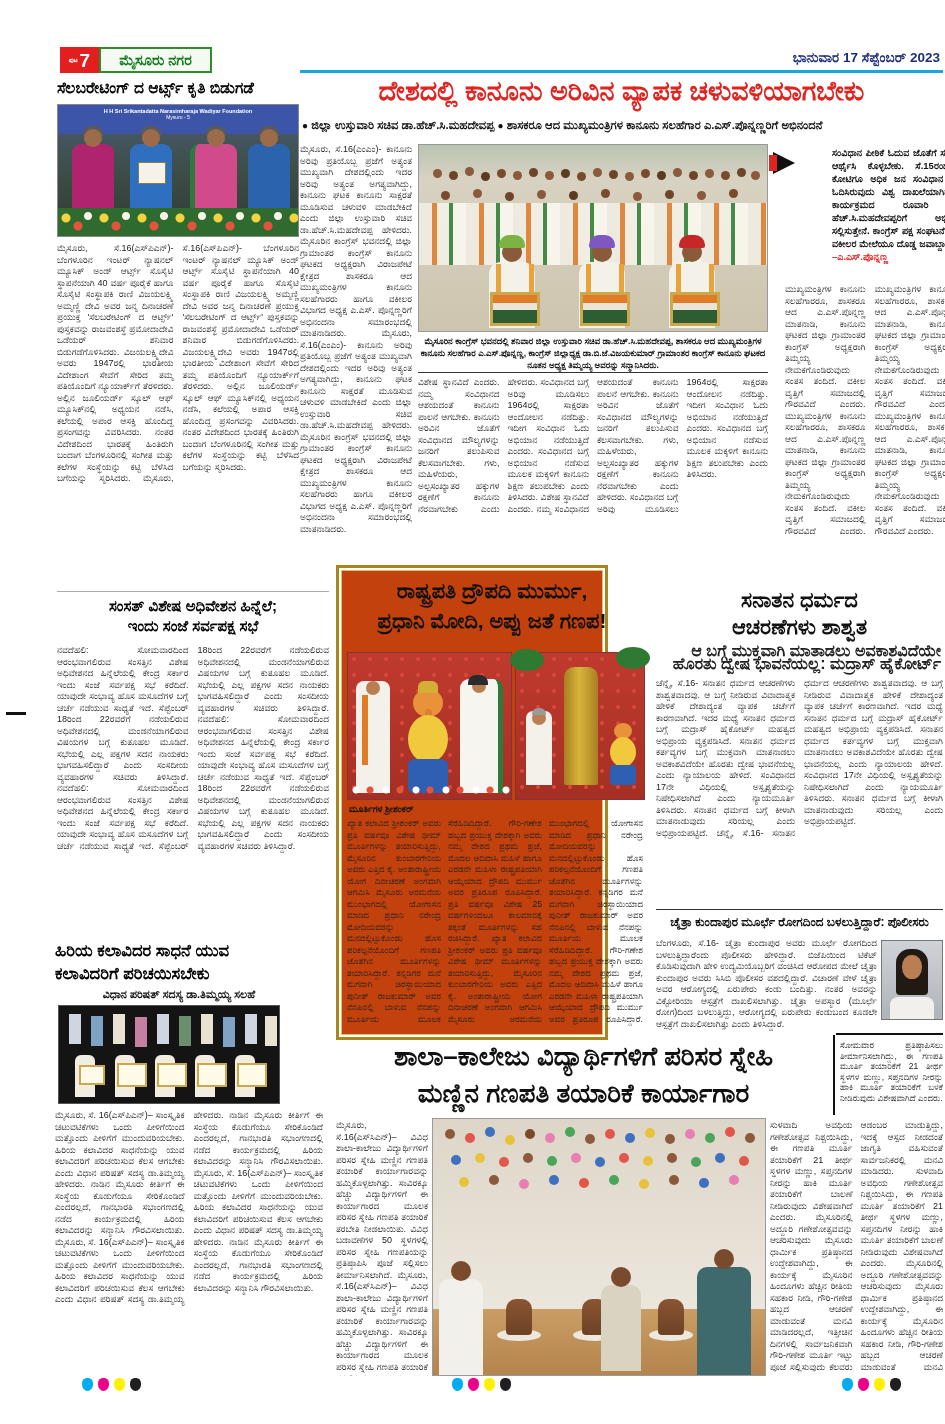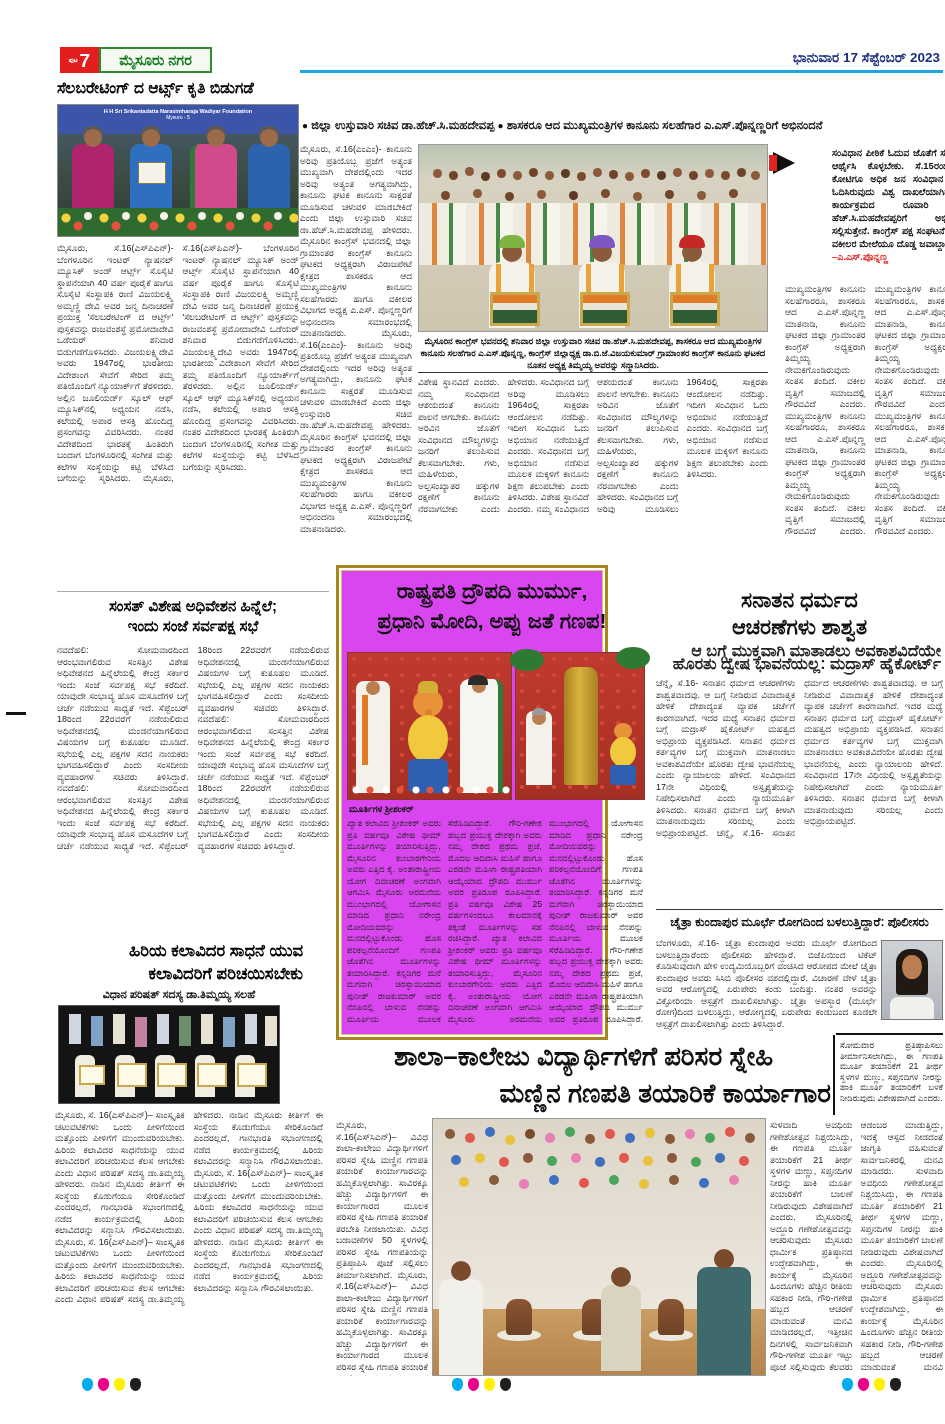--- a/index.html
+++ b/index.html
@@ -64,21 +64,21 @@
   .pq-arrow{position:absolute;top:6px;left:0;width:0;height:0;border-top:11px solid transparent;border-bottom:11px solid transparent;border-left:22px solid #111;}
   .pq-arrow:before{content:"";position:absolute;left:-26px;top:-8px;width:8px;height:16px;background:#e02420;}
   .pq-text{position:absolute;left:33px;top:0;width:137px;font-size:9.5px;font-weight:bold;line-height:13px;text-align:justify;color:#111;margin-left:26px;}
   .pq-by{color:#e02420;font-weight:bold;}
   .main-col-right{left:755px;top:284px;width:170px;height:279px;margin-left:30px;}
   
   .parl-rule{left:57px;top:591px;width:272px;height:1px;background:#aaa;}
   .parl-h{left:57px;top:596px;width:272px;font-size:15px;font-weight:bold;text-align:center;color:#000;line-height:20px;}
   .parl-body{left:57px;top:645px;width:272px;height:283px;}
   
-  .gold-box{left:336px;top:565px;width:272px;height:475px;border:3px solid #a8861e;box-shadow:inset 0 0 0 2px #fff,inset 0 0 0 3px #d9c06a;background:#d946ef;}
+  .gold-box{left:336px;top:565px;width:272px;height:475px;border:3px solid #a8861e;box-shadow:inset 0 0 0 2px #fff,inset 0 0 0 3px #d9c06a;background:#c2410c;}
   .gb-h{position:absolute;left:6px;width:294px;text-align:center;font-weight:bold;color:#111;font-size:21px;line-height:26px;}
   .gb-photos{position:absolute;left:8px;top:84px;height:146px;}
   .gb-photo{position:absolute;top:0;height:146px;background:
       radial-gradient(circle at 6px 6px,#d8473b 1.5px,transparent 2.5px),linear-gradient(180deg,#c03a2e,#a52f24);
       background-size:16px 16px,100% 100%;border:1px solid #833;}
   .gbp-left{left:0;width:163px;}
   .gbp-right{left:168px;width:128px;}
   .leaf{position:absolute;width:34px;height:22px;border-radius:50%;background:#2f7a33;}
   .fig{position:absolute;}
   .fig .fhead{position:absolute;top:0;left:50%;transform:translateX(-50%);width:14px;height:14px;border-radius:50%;background:#b97f52;}
@@ -89,36 +89,36 @@
   .san-sub{left:658px;top:644px;width:283px;font-size:16px;font-weight:bold;text-align:right;color:#222;line-height:13px;}
   .san-body{left:656px;top:678px;width:287px;height:226px;}
   .san-rule{left:656px;top:909px;width:287px;height:1px;background:#333;}
   .cha-h{left:656px;top:915px;width:287px;font-size:12px;font-weight:bold;text-align:center;color:#111;}
   .cha-body{left:656px;top:938px;width:287px;height:104px;}
   .cha-photo{float:right;width:60px;height:78px;margin:2px 0 2px 4px;background:linear-gradient(180deg,#cfd3d8,#aeb4ba);border:1px solid #777;position:relative;}
   .cha-photo .hair{position:absolute;top:8px;left:14px;width:32px;height:46px;border-radius:14px 14px 4px 4px;background:#201914;}
   .cha-photo .face{position:absolute;top:14px;left:20px;width:20px;height:24px;border-radius:48%;background:#b97f52;}
   .cha-photo .top{position:absolute;bottom:0;left:8px;width:44px;height:22px;border-radius:8px 8px 0 0;background:#f2f0ec;}
   
-  .art2-h{left:55px;top:939px;width:248px;font-size:16.5px;font-weight:bold;text-align:right;color:#000;line-height:23px;}
+  .art2-h{left:55px;top:939px;width:248px;font-size:16.5px;font-weight:bold;text-align:left;color:#000;line-height:23px;}
   .art2-sub{left:55px;top:988px;width:248px;font-size:11px;font-weight:bold;text-align:center;color:#111;}
   .art2-photo{left:58px;top:1005px;width:222px;height:99px;background:#141414;border:1px solid #555;}
   .back-row{position:absolute;top:8px;left:10px;width:12px;height:30px;background:#cfd6e2;
      box-shadow:22px 2px 0 #7fa3c4,44px 0 0 #e8e2d2,66px 3px 0 #c480a0,88px 0 0 #cfd6e2,110px 2px 0 #6b8f6e,132px 0 0 #e8e2d2,154px 3px 0 #7fa3c4,176px 0 0 #cfd6e2,196px 2px 0 #e8e2d2;}
   .seated{position:absolute;bottom:6px;left:16px;width:20px;height:42px;border-radius:6px 6px 0 0;background:#f1ede1;
      box-shadow:40px 0 0 #f1ede1,80px 0 0 #f1ede1,120px 0 0 #f1ede1,160px 0 0 #f1ede1;}
   .gold-frames{position:absolute;bottom:18px;left:20px;width:22px;height:16px;background:#fffbe8;border:2px solid #caa94e;
      box-shadow:40px 0 0 #fffbe8,40px 0 0 2px #caa94e,80px 0 0 #fffbe8,80px 0 0 2px #caa94e,120px 0 0 #fffbe8,120px 0 0 2px #caa94e,160px 0 0 #fffbe8,160px 0 0 2px #caa94e;}
   .art2-body{left:55px;top:1110px;width:268px;height:264px;}
   
   .wk-topline{left:836px;top:1033px;width:107px;height:2px;background:#111;}
   .wk-vrule{left:833px;top:1035px;width:2px;height:80px;background:#111;}
   .wk-side{left:840px;top:1040px;width:103px;height:74px;font-size:8.6px;line-height:10.5px;}
   .wk-h1{left:336px;top:1041px;width:495px;font-size:26px;font-weight:bold;text-align:center;color:#111;}
-  .wk-h2{left:336px;top:1078px;width:495px;font-size:26px;font-weight:bold;text-align:right;color:#111;}
+  .wk-h2{left:336px;top:1078px;width:495px;font-size:26px;font-weight:bold;text-align:center;color:#111;}
   .wk-left{left:336px;top:1120px;width:92px;height:256px;}
   .wk-photo{left:432px;top:1118px;width:334px;height:258px;background:linear-gradient(180deg,#ddd6c8 0%,#e8e2d8 55%,#f0ece2 100%);border:1px solid #999;}
   .wk-crowd{position:absolute;top:10px;left:12px;width:10px;height:10px;border-radius:50%;background:#8a5a3a;
      box-shadow:20px 4px 0 #e2574c,40px -2px 0 #3f6fbf,60px 6px 0 #e8c23a,80px 0 0 #7a4a2b,100px 4px 0 #e77fb3,
      120px -2px 0 #4aa45a,140px 5px 0 #8a5a3a,160px 0 0 #e2574c,180px 4px 0 #3f6fbf,200px -1px 0 #e8c23a,
      220px 5px 0 #8a5a3a,240px 0 0 #e77fb3,260px 4px 0 #4aa45a,280px -2px 0 #e2574c,300px 4px 0 #8a5a3a,
      6px 26px 0 #3f6fbf,30px 24px 0 #e8c23a,54px 28px 0 #e2574c,78px 24px 0 #8a5a3a,102px 27px 0 #4aa45a,
      126px 24px 0 #e77fb3,150px 28px 0 #3f6fbf,174px 24px 0 #e2574c,198px 27px 0 #e8c23a,222px 24px 0 #8a5a3a,
      246px 28px 0 #4aa45a,270px 24px 0 #3f6fbf,294px 27px 0 #e2574c,
      14px 48px 0 #e8c23a,44px 46px 0 #8a5a3a,74px 50px 0 #e77fb3,104px 46px 0 #3f6fbf,134px 49px 0 #e2574c,
@@ -168,20 +168,21 @@
         <span class="head"></span>
       </div>
     <div class="person" style="left:190px;background:#2c63ad;">
         <span class="hair"></span>
         <span class="head"></span>
       </div>
     <div class="flower-strip"></div>
   </div>
   <div class="abs arts-body body-text cols2">ಮೈಸೂರು, ಸೆ.16(ಎಸ್‌ಪಿಎನ್)- ಬೆಂಗಳೂರಿನ ಇಂಟರ್ ನ್ಯಾಷನಲ್ ಮ್ಯೂಸಿಕ್ ಅಂಡ್ ಆರ್ಟ್ಸ್ ಸೊಸೈಟಿ ಸ್ಥಾಪನೆಯಾಗಿ 40 ವರ್ಷ ಪೂರೈಕೆ ಹಾಗೂ ಸೊಸೈಟಿ ಸಂಸ್ಥಾಪಕಿ ರಾಣಿ ವಿಜಯಲಕ್ಷ್ಮಿ ಅಮ್ಮಣ್ಣಿ ದೇವಿ ಅವರ ಜನ್ಮ ದಿನಾಚರಣೆ ಪ್ರಯುಕ್ತ 'ಸೆಲಬರೇಟಿಂಗ್ ದ ಆರ್ಟ್ಸ್' ಪುಸ್ತಕವನ್ನು ರಾಜವಂಶಸ್ಥೆ ಪ್ರಮೋದಾದೇವಿ ಒಡೆಯರ್ ಶನಿವಾರ ಬಿಡುಗಡೆಗೊಳಿಸಿದರು. ವಿಜಯಲಕ್ಷ್ಮಿದೇವಿ ಅವರು 1947ರಲ್ಲಿ ಭಾರತೀಯ ವಿದೇಶಾಂಗ ಸೇವೆಗೆ ಸೇರಿದ ತಮ್ಮ ಪತಿಯೊಂದಿಗೆ ನ್ಯೂಯಾರ್ಕ್‌ಗೆ ತೆರಳಿದರು. ಅಲ್ಲಿನ ಜೂಲಿಯರ್ಡ್ ಸ್ಕೂಲ್ ಆಫ್ ಮ್ಯೂಸಿಕ್‌ನಲ್ಲಿ ಅಧ್ಯಯನ ನಡೆಸಿ, ಕಲೆಯಲ್ಲಿ ಅಪಾರ ಆಸಕ್ತಿ ಹೊಂದಿದ್ದ ಪ್ರಸಂಗವನ್ನು ವಿವರಿಸಿದರು. ನಂತರ ವಿದೇಶದಿಂದ ಭಾರತಕ್ಕೆ ಹಿಂತಿರುಗಿ ಬಂದಾಗ ಬೆಂಗಳೂರಿನಲ್ಲಿ ಸಂಗೀತ ಮತ್ತು ಕಲೆಗಳ ಸಂಸ್ಥೆಯನ್ನು ಕಟ್ಟಿ ಬೆಳೆಸಿದ ಬಗೆಯನ್ನು ಸ್ಮರಿಸಿದರು. ಮೈಸೂರು, ಸೆ.16(ಎಸ್‌ಪಿಎನ್)- ಬೆಂಗಳೂರಿನ ಇಂಟರ್ ನ್ಯಾಷನಲ್ ಮ್ಯೂಸಿಕ್ ಅಂಡ್ ಆರ್ಟ್ಸ್ ಸೊಸೈಟಿ ಸ್ಥಾಪನೆಯಾಗಿ 40 ವರ್ಷ ಪೂರೈಕೆ ಹಾಗೂ ಸೊಸೈಟಿ ಸಂಸ್ಥಾಪಕಿ ರಾಣಿ ವಿಜಯಲಕ್ಷ್ಮಿ ಅಮ್ಮಣ್ಣಿ ದೇವಿ ಅವರ ಜನ್ಮ ದಿನಾಚರಣೆ ಪ್ರಯುಕ್ತ 'ಸೆಲಬರೇಟಿಂಗ್ ದ ಆರ್ಟ್ಸ್' ಪುಸ್ತಕವನ್ನು ರಾಜವಂಶಸ್ಥೆ ಪ್ರಮೋದಾದೇವಿ ಒಡೆಯರ್ ಶನಿವಾರ ಬಿಡುಗಡೆಗೊಳಿಸಿದರು. ವಿಜಯಲಕ್ಷ್ಮಿದೇವಿ ಅವರು 1947ರಲ್ಲಿ ಭಾರತೀಯ ವಿದೇಶಾಂಗ ಸೇವೆಗೆ ಸೇರಿದ ತಮ್ಮ ಪತಿಯೊಂದಿಗೆ ನ್ಯೂಯಾರ್ಕ್‌ಗೆ ತೆರಳಿದರು. ಅಲ್ಲಿನ ಜೂಲಿಯರ್ಡ್ ಸ್ಕೂಲ್ ಆಫ್ ಮ್ಯೂಸಿಕ್‌ನಲ್ಲಿ ಅಧ್ಯಯನ ನಡೆಸಿ, ಕಲೆಯಲ್ಲಿ ಅಪಾರ ಆಸಕ್ತಿ ಹೊಂದಿದ್ದ ಪ್ರಸಂಗವನ್ನು ವಿವರಿಸಿದರು. ನಂತರ ವಿದೇಶದಿಂದ ಭಾರತಕ್ಕೆ ಹಿಂತಿರುಗಿ ಬಂದಾಗ ಬೆಂಗಳೂರಿನಲ್ಲಿ ಸಂಗೀತ ಮತ್ತು ಕಲೆಗಳ ಸಂಸ್ಥೆಯನ್ನು ಕಟ್ಟಿ ಬೆಳೆಸಿದ ಬಗೆಯನ್ನು ಸ್ಮರಿಸಿದರು.</div>
 
+  <div class="abs main-headline">ದೇಶದಲ್ಲಿ ಕಾನೂನು ಅರಿವಿನ ವ್ಯಾಪಕ ಚಳುವಳಿಯಾಗಬೇಕು</div>
   <div class="abs main-bullets">
     <span class="bullet-dot">●</span>
     <span>ಜಿಲ್ಲಾ ಉಸ್ತುವಾರಿ ಸಚಿವ ಡಾ.ಹೆಚ್.ಸಿ.ಮಹದೇವಪ್ಪ</span>
     <span class="bullet-dot">●</span>
     <span>ಶಾಸಕರೂ ಆದ ಮುಖ್ಯಮಂತ್ರಿಗಳ ಕಾನೂನು ಸಲಹೆಗಾರ ಎ.ಎಸ್.ಪೊನ್ನಣ್ಣರಿಗೆ ಅಭಿನಂದನೆ</span>
   </div>
 
   <div class="abs main-col-left body-text">ಮೈಸೂರು, ಸೆ.16(ಎಂಎಂ)- ಕಾನೂನು ಅರಿವು ಪ್ರತಿಯೊಬ್ಬ ಪ್ರಜೆಗೆ ಅತ್ಯಂತ ಮುಖ್ಯವಾಗಿ ದೇಶದಲ್ಲಿಂದು ಇದರ ಅರಿವು ಅತ್ಯಂತ ಅಗತ್ಯವಾಗಿದ್ದು, ಕಾನೂನು ಘಟಕ ಕಾನೂನು ಸಾಕ್ಷರತೆ ಮೂಡಿಸುವ ಚಳುವಳಿ ಮಾಡಬೇಕಿದೆ ಎಂದು ಜಿಲ್ಲಾ ಉಸ್ತುವಾರಿ ಸಚಿವ ಡಾ.ಹೆಚ್.ಸಿ.ಮಹದೇವಪ್ಪ ಹೇಳಿದರು. ಮೈಸೂರಿನ ಕಾಂಗ್ರೆಸ್ ಭವನದಲ್ಲಿ ಜಿಲ್ಲಾ ಗ್ರಾಮಾಂತರ ಕಾಂಗ್ರೆಸ್ ಕಾನೂನು ಘಟಕದ ಅಧ್ಯಕ್ಷರಾಗಿ ವಿರಾಜಪೇಟೆ ಕ್ಷೇತ್ರದ ಶಾಸಕರೂ ಆದ ಮುಖ್ಯಮಂತ್ರಿಗಳ ಕಾನೂನು ಸಲಹೆಗಾರರು ಹಾಗೂ ವಕೀಲರ ವಿಭಾಗದ ಅಧ್ಯಕ್ಷ ಎ.ಎಸ್. ಪೊನ್ನಣ್ಣರಿಗೆ ಅಭಿನಂದನಾ ಸಮಾರಂಭದಲ್ಲಿ ಮಾತನಾಡಿದರು. ಮೈಸೂರು, ಸೆ.16(ಎಂಎಂ)- ಕಾನೂನು ಅರಿವು ಪ್ರತಿಯೊಬ್ಬ ಪ್ರಜೆಗೆ ಅತ್ಯಂತ ಮುಖ್ಯವಾಗಿ ದೇಶದಲ್ಲಿಂದು ಇದರ ಅರಿವು ಅತ್ಯಂತ ಅಗತ್ಯವಾಗಿದ್ದು, ಕಾನೂನು ಘಟಕ ಕಾನೂನು ಸಾಕ್ಷರತೆ ಮೂಡಿಸುವ ಚಳುವಳಿ ಮಾಡಬೇಕಿದೆ ಎಂದು ಜಿಲ್ಲಾ ಉಸ್ತುವಾರಿ ಸಚಿವ ಡಾ.ಹೆಚ್.ಸಿ.ಮಹದೇವಪ್ಪ ಹೇಳಿದರು. ಮೈಸೂರಿನ ಕಾಂಗ್ರೆಸ್ ಭವನದಲ್ಲಿ ಜಿಲ್ಲಾ ಗ್ರಾಮಾಂತರ ಕಾಂಗ್ರೆಸ್ ಕಾನೂನು ಘಟಕದ ಅಧ್ಯಕ್ಷರಾಗಿ ವಿರಾಜಪೇಟೆ ಕ್ಷೇತ್ರದ ಶಾಸಕರೂ ಆದ ಮುಖ್ಯಮಂತ್ರಿಗಳ ಕಾನೂನು ಸಲಹೆಗಾರರು ಹಾಗೂ ವಕೀಲರ ವಿಭಾಗದ ಅಧ್ಯಕ್ಷ ಎ.ಎಸ್. ಪೊನ್ನಣ್ಣರಿಗೆ ಅಭಿನಂದನಾ ಸಮಾರಂಭದಲ್ಲಿ ಮಾತನಾಡಿದರು.</div>
 
   <div class="abs photo main-photo">

